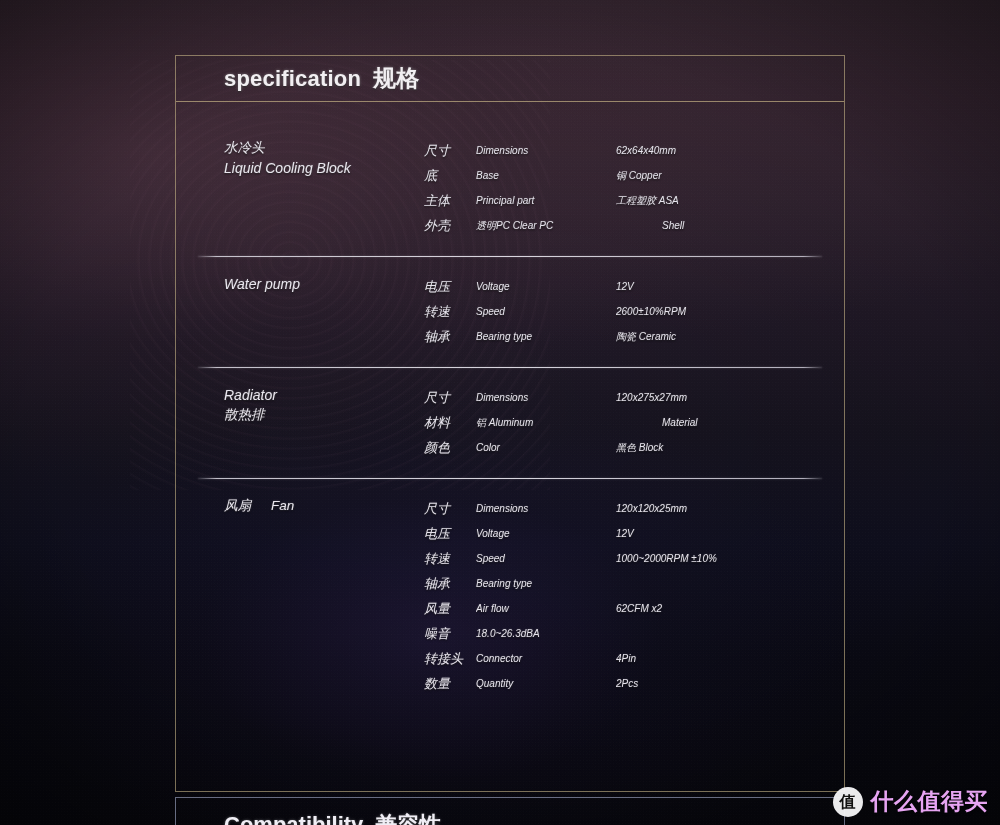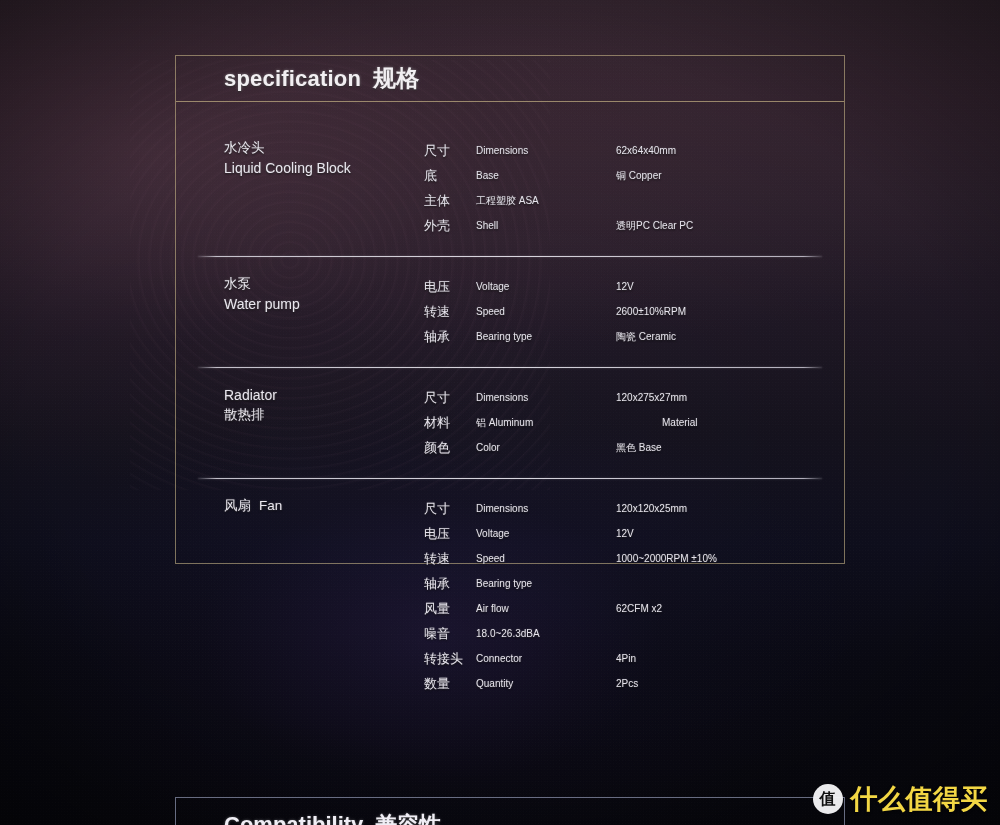--- a/index.html
+++ b/index.html
@@ -71,21 +71,21 @@
     background: radial-gradient(ellipse 760px 560px at 500px 400px,
       rgba(0,0,0,0) 0%, rgba(0,0,0,0.14) 62%, rgba(0,0,0,0.52) 100%);
   }
 
   
   #spec-panel {
     position: absolute;
     left: 175px;
     top: 55px;
     width: 670px;
-    height: 509px;
+    height: 737px;
     border: 1px solid rgba(196,178,132,0.62);
     box-sizing: border-box;
   }
   #spec-header {
     height: 46px;
     border-bottom: 1px solid rgba(196,178,132,0.70);
     display: flex;
     align-items: center;
     padding-left: 48px;
     box-sizing: border-box;
@@ -106,20 +106,21 @@
   #spec-body {
     padding: 0;
   }
 
   .spec-section {
     display: flex;
     position: relative;
     padding-left: 48px;
     padding-right: 42px;
     box-sizing: border-box;
+    font-style: italic;
   }
   .sec-label {
     width: 200px;
     flex: 0 0 200px;
     padding-top: 0px;
   }
   .sec-label .line {
     color: #e9e6ee;
     font-size: 14px;
     line-height: 20px;
@@ -208,22 +209,22 @@
     background: #f4f4f6;
     color: #111;
     font-size: 16px;
     font-weight: bold;
     display: flex;
     align-items: center;
     justify-content: center;
     line-height: 1;
   }
   #wm-text {
-    color: #fde047;
-    font-size: 27px;
+    color: #f0abfc;
+    font-size: 23px;
     font-weight: bold;
     letter-spacing: 0.5px;
     white-space: nowrap;
     text-shadow: 0 1px 3px rgba(0,0,0,0.7);
   }
 </style>
 </head>
 <body>
 
 <div id="photo-bg"></div>
@@ -250,35 +251,35 @@
             <div class="cell en">Dimensions</div>
             <div class="cell val">62x64x40mm</div>
           </div>
           <div class="spec-row">
             <div class="cell cn">底</div>
             <div class="cell en">Base</div>
             <div class="cell val">铜 Copper</div>
           </div>
           <div class="spec-row">
             <div class="cell cn">主体</div>
+            <div class="cell en">Principal part</div>
             <div class="cell val">工程塑胶 ASA</div>
           </div>
           <div class="spec-row">
             <div class="cell cn">外壳</div>
+            <div class="cell val">透明PC  Clear PC</div>
             <div class="cell en">Shell</div>
-            <div class="cell val">透明PC  Clear PC</div>
           </div>
         </div>
       </div>
       <div style="height: 18px;"></div>
       <div class="sec-divider"></div>
       <div style="height: 17px;"></div>
       <div class="spec-section">
         <div class="sec-label">
-          <div class="line cn">水泵</div>
           <div class="line">Water pump</div>
         </div>
         <div class="sec-rows">
           <div class="spec-row">
             <div class="cell cn">电压</div>
             <div class="cell en">Voltage</div>
             <div class="cell val">12V</div>
           </div>
           <div class="spec-row">
             <div class="cell cn">转速</div>
@@ -307,30 +308,30 @@
             <div class="cell val">120x275x27mm</div>
           </div>
           <div class="spec-row">
             <div class="cell cn">材料</div>
             <div class="cell val">铝 Aluminum</div>
             <div class="cell en">Material</div>
           </div>
           <div class="spec-row">
             <div class="cell cn">颜色</div>
             <div class="cell en">Color</div>
-            <div class="cell val">黑色 Base</div>
+            <div class="cell val">黑色 Block</div>
           </div>
         </div>
       </div>
       <div style="height: 18px;"></div>
       <div class="sec-divider"></div>
       <div style="height: 17px;"></div>
       <div class="spec-section">
         <div class="sec-label">
-          <div class="line inline">风扇<span style="margin-left: 8px;">Fan</span></div>
+          <div class="line inline">风扇<span style="margin-left: 20px;">Fan</span></div>
         </div>
         <div class="sec-rows">
           <div class="spec-row">
             <div class="cell cn">尺寸</div>
             <div class="cell en">Dimensions</div>
             <div class="cell val">120x120x25mm</div>
           </div>
           <div class="spec-row">
             <div class="cell cn">电压</div>
             <div class="cell en">Voltage</div>

